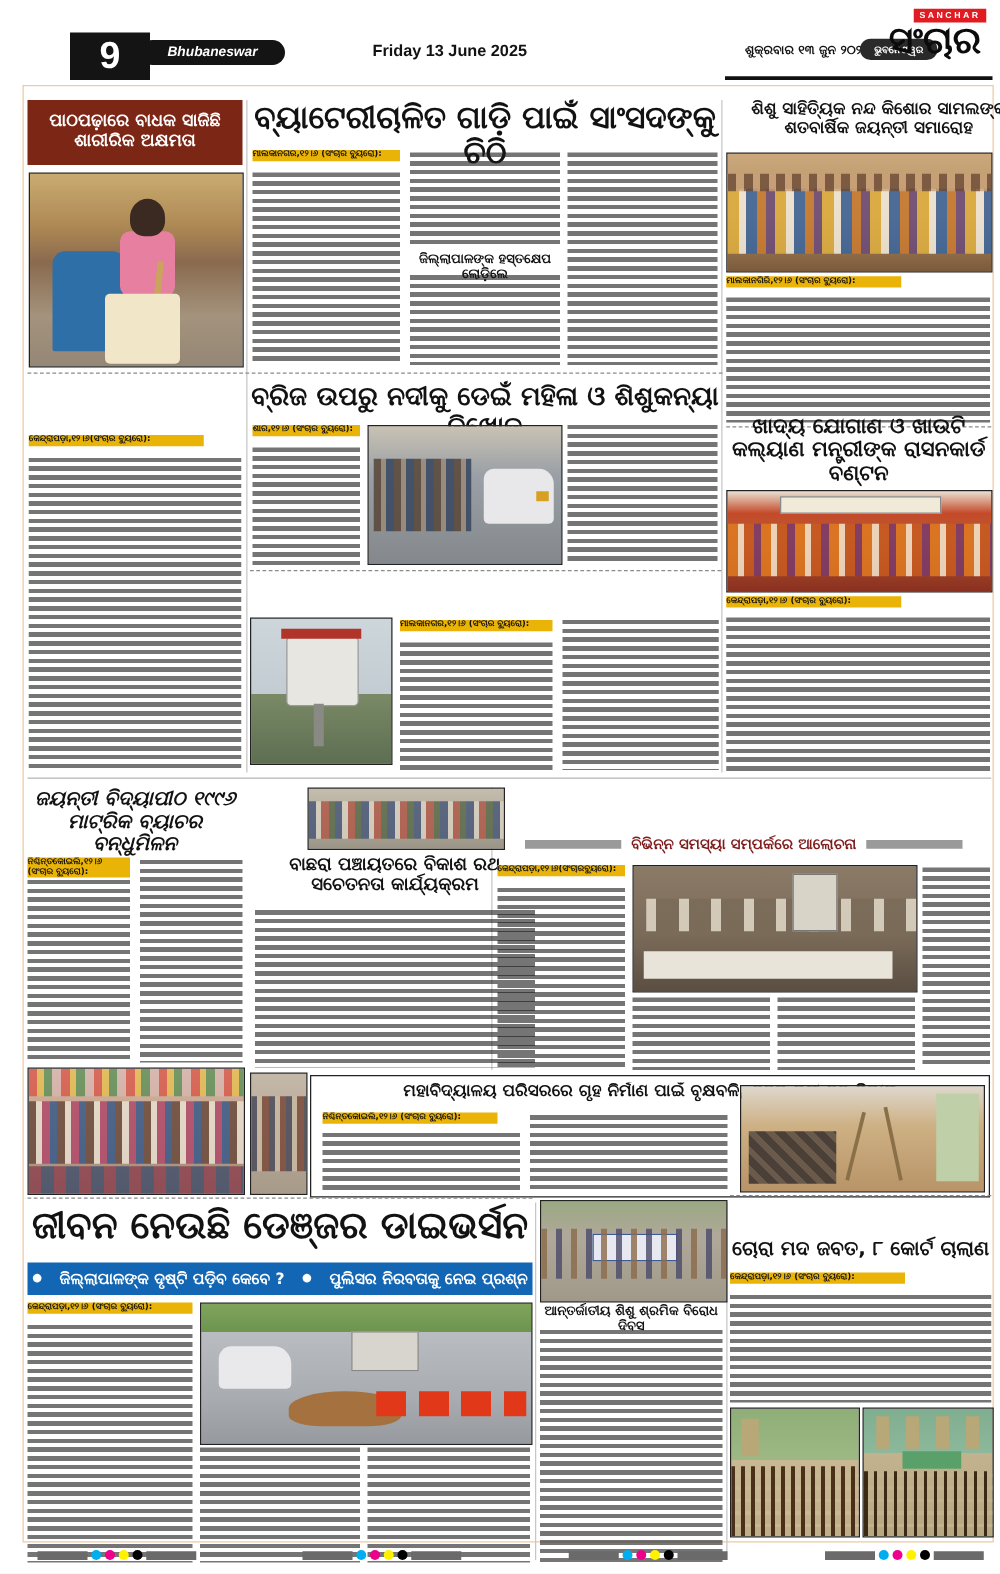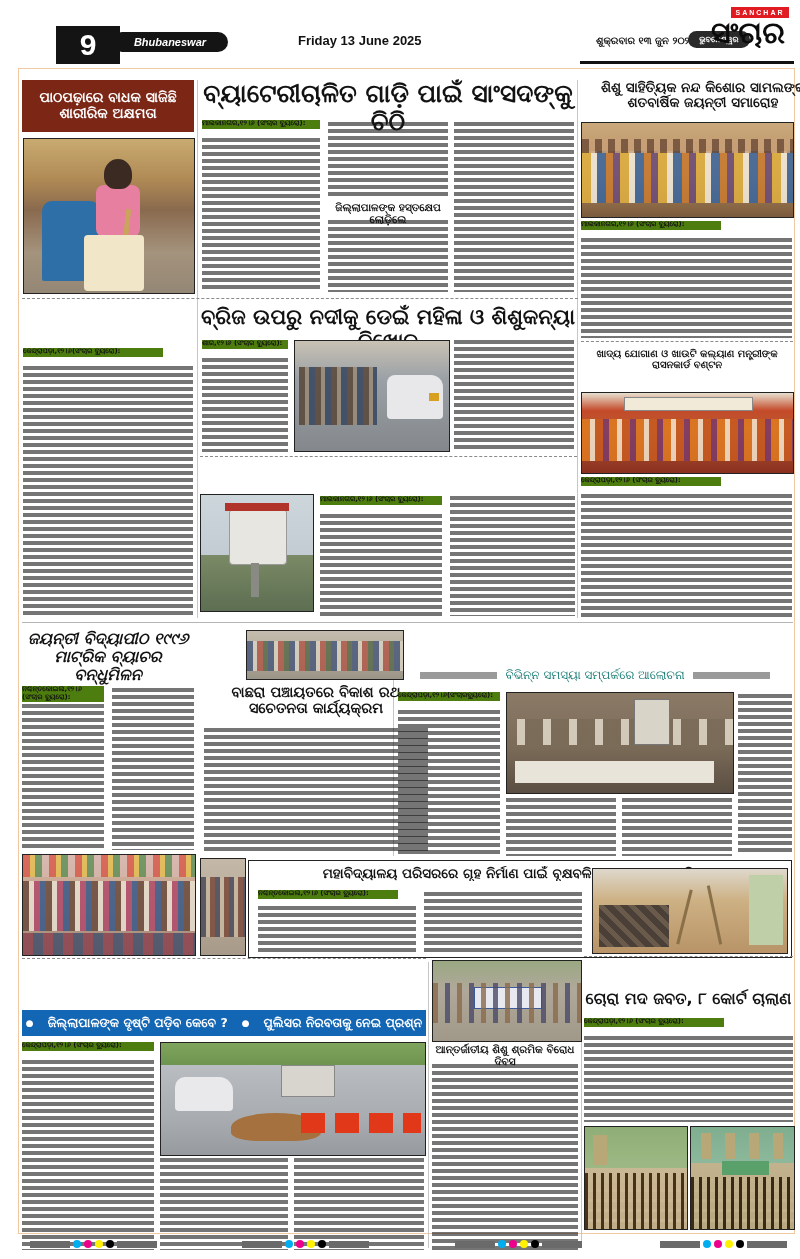--- a/index.html
+++ b/index.html
@@ -1,20 +1,20 @@
 <!DOCTYPE html>
 <html><head>
 <meta charset="utf-8">
 <style>
   html,body{margin:0;padding:0;background:#e9e9e9;font-family:"Liberation Sans","DejaVu Sans",sans-serif;}
   .page{position:relative;width:800px;height:1259px;background:#ffffff;margin:0 auto;overflow:hidden;}
   .abs{position:absolute;}
   .hl{font-family:"DejaVu Sans",sans-serif;font-weight:bold;color:#121212;text-align:center;line-height:1.12;}
   .gt{position:absolute;background:repeating-linear-gradient(to bottom,rgba(25,25,25,.60) 0px,rgba(25,25,25,.60) 3.6px,rgba(0,0,0,0) 3.6px,rgba(0,0,0,0) 7px);}
-  .byline{position:absolute;background:#4d7c0f;font-size:7px;font-weight:bold;color:#111;line-height:1.1;padding-bottom:1px;max-height:18px;overflow:hidden;}
+  .byline{position:absolute;background:#eab308;font-size:7px;font-weight:bold;color:#111;line-height:1.1;padding-bottom:1px;max-height:18px;overflow:hidden;}
   .photo{position:absolute;border:1px solid #222;overflow:hidden;background:#cfcfcf;}
   .dash{position:absolute;border-top:1px dashed #8a8a8a;height:0;}
   .vline{position:absolute;width:1px;background:#c6c6c6;}
   .hline{position:absolute;height:1px;background:#b5b5b5;}
   .pill{border-radius:10px;color:#fff;font-weight:bold;display:flex;align-items:center;justify-content:center;}
   .regmark{position:absolute;display:flex;align-items:center;gap:3px;height:10px;}
   .regbar{width:40px;height:7px;background:#6a6a6a;}
   .dot{width:8px;height:8px;border-radius:50%;}
   .subbar{display:flex;align-items:center;gap:8px;}
   .subbar .bar{flex:1;height:7px;background:#9a9a9a;}
@@ -90,21 +90,21 @@
   <div class="byline odia" style="left:202px;top:340px;width:86px;">ଶାରି,୧୨।୬ (ସଂଚାର ବ୍ୟୁରୋ):</div>
   <div class="gt" style="left:202px;top:358px;width:86px;height:94px;"></div>
   <div class="photo" style="left:294px;top:340px;width:154px;height:110px;background:linear-gradient(180deg,#c9c2b4 0%,#9aa0a6 35%,#84888c 100%);">
     <div style="position:absolute;left:4px;top:26px;width:78px;height:58px;background:repeating-linear-gradient(90deg,#5a4a3c 0 6px,#9a8a78 6px 10px,#3a4a62 10px 16px);opacity:.9;"></div>
     <div style="position:absolute;right:6px;top:34px;width:56px;height:44px;background:#e8e8ea;border-radius:8px 12px 4px 4px;"></div>
     <div style="position:absolute;right:10px;top:52px;width:10px;height:8px;background:#d8a020;"></div>
   </div>
   <div class="gt" style="left:454px;top:340px;width:120px;height:112px;"></div>
   <div class="dash" style="left:200px;top:456px;width:377px;"></div>
 
-  <div class="abs odia hl" style="left:581px;top:348px;width:212px;font-size:10px;">ଖାଦ୍ୟ ଯୋଗାଣ ଓ ଖାଉଟି କଲ୍ୟାଣ ମନ୍ତ୍ରୀଙ୍କ ରାସନକାର୍ଡ ବଣ୍ଟନ</div>
+  <div class="abs odia hl" style="left:581px;top:332px;width:212px;font-size:17px;">ଖାଦ୍ୟ ଯୋଗାଣ ଓ ଖାଉଟି କଲ୍ୟାଣ ମନ୍ତ୍ରୀଙ୍କ ରାସନକାର୍ଡ ବଣ୍ଟନ</div>
   <div class="photo" style="left:581px;top:392px;width:211px;height:80px;background:linear-gradient(180deg,#e8e0d0 0%,#c44a2a 22%,#b85a30 45%,#8a3020 100%);">
     <div style="position:absolute;left:20%;top:4px;width:60%;height:12px;background:#f2ead8;border:1px solid #888;"></div>
     <div style="position:absolute;left:0;top:26px;width:100%;height:42px;background:repeating-linear-gradient(90deg,#e07a20 0 8px,#f5e8d0 8px 13px,#c85a20 13px 21px,#7a3a6a 21px 27px);opacity:.85;"></div>
   </div>
   <div class="byline odia" style="left:581px;top:477px;width:140px;">କେନ୍ଦ୍ରାପଡ଼ା,୧୨।୬ (ସଂଚାର ବ୍ୟୁରୋ):</div>
   <div class="gt" style="left:581px;top:494px;width:211px;height:124px;"></div>
 
   <div class="photo" style="left:200px;top:494px;width:112px;height:116px;background:linear-gradient(180deg,#cdd6db 0%,#c2ccd2 52%,#7a8a66 52%,#5d6e52 100%);">
     <div style="position:absolute;left:28px;top:14px;width:56px;height:54px;background:#e8e6e0;border:1px solid #9a9a9a;border-radius:4px;"></div>
     <div style="position:absolute;left:24px;top:8px;width:64px;height:8px;background:#b0342a;"></div>
@@ -128,21 +128,21 @@
     <div style="position:absolute;left:0;top:10px;width:100%;height:30px;background:repeating-linear-gradient(90deg,#4a5a7a 0 6px,#d8d0c0 6px 10px,#b05a4a 10px 16px,#5a6a4a 16px 21px);opacity:.85;"></div>
   </div>
   <div class="abs odia hl" style="left:204px;top:684px;width:224px;font-size:14.5px;">ବାଛରା ପଞ୍ଚାୟତରେ ବିକାଶ ରଥ ସଚେତନତା କାର୍ଯ୍ୟକ୍ରମ</div>
   <div class="gt" style="left:204px;top:728px;width:224px;height:126px;"></div>
   <div class="photo" style="left:200px;top:858px;width:44px;height:96px;background:linear-gradient(180deg,#c4b8a8 0%,#a89a88 100%);">
     <div style="position:absolute;left:0;top:18px;width:100%;height:60px;background:repeating-linear-gradient(90deg,#4a4a5a 0 5px,#c8b8a0 5px 9px,#7a4a3a 9px 14px);opacity:.85;"></div>
   </div>
 
   <div class="abs subbar" style="left:420px;top:668px;width:350px;">
     <div class="bar"></div>
-    <span class="odia" style="font-size:12px;font-weight:normal;color:#0f766e;white-space:nowrap;">ବିଭିନ୍ନ ସମସ୍ୟା ସମ୍ପର୍କରେ ଆଲୋଚନା</span>
+    <span class="odia" style="font-size:12px;font-weight:bold;color:#7f1d1d;white-space:nowrap;">ବିଭିନ୍ନ ସମସ୍ୟା ସମ୍ପର୍କରେ ଆଲୋଚନା</span>
     <div class="bar"></div>
   </div>
   <div class="byline odia" style="left:398px;top:692px;width:102px;">କେନ୍ଦ୍ରାପଡ଼ା,୧୨।୬(ସଂଚାରବ୍ୟୁରୋ):</div>
   <div class="gt" style="left:398px;top:710px;width:102px;height:146px;"></div>
   <div class="photo" style="left:506px;top:692px;width:226px;height:100px;background:linear-gradient(180deg,#8a7a66 0%,#7a6a58 55%,#5a4e42 100%);">
     <div style="position:absolute;left:8px;bottom:10px;width:88%;height:22px;background:#e8e4da;"></div>
     <div style="position:absolute;left:10px;top:26px;width:100%;height:26px;background:repeating-linear-gradient(90deg,#e8e0d0 0 8px,#7a6a58 8px 26px);opacity:.8;"></div>
     <div style="position:absolute;left:56%;top:6px;width:34px;height:44px;background:#d8d4c8;border:1px solid #777;"></div>
   </div>
   <div class="gt" style="left:738px;top:694px;width:54px;height:160px;"></div>
@@ -155,20 +155,21 @@
   <div class="gt" style="left:258px;top:906px;width:158px;height:46px;"></div>
   <div class="gt" style="left:424px;top:892px;width:158px;height:60px;"></div>
   <div class="photo" style="left:592px;top:868px;width:194px;height:84px;background:linear-gradient(180deg,#ded8cc 0%,#cdb083 38%,#b89468 100%);">
     <div style="position:absolute;left:6px;bottom:6px;width:70px;height:42px;background:repeating-linear-gradient(45deg,#4a4038 0 6px,#6a5a4c 6px 11px);"></div>
     <div style="position:absolute;right:4px;top:6px;width:34px;height:70px;background:#bfd0a8;"></div>
     <div style="position:absolute;left:90px;top:20px;width:3px;height:56px;background:#8a7048;transform:rotate(14deg);"></div>
     <div style="position:absolute;left:120px;top:16px;width:3px;height:60px;background:#8a7048;transform:rotate(-12deg);"></div>
   </div>
 
   <div class="dash" style="left:22px;top:958px;width:404px;"></div>
+  <div class="abs odia hl" style="left:22px;top:964px;width:404px;font-size:30px;">ଜୀବନ ନେଉଛି ଡେଞ୍ଜର ଡାଇଭର୍ସନ</div>
   <div class="abs bluebar odia" style="left:22px;top:1010px;width:404px;height:26px;background:#1266b4;font-size:12.5px;">
     <span style="font-size:9px;">●</span>
     <span>ଜିଲ୍ଲାପାଳଙ୍କ ଦୃଷ୍ଟି ପଡ଼ିବ କେବେ ?</span>
     <span style="font-size:9px;">●</span>
     <span>ପୁଲିସର ନିରବତାକୁ ନେଇ ପ୍ରଶ୍ନ</span>
   </div>
   <div class="byline odia" style="left:22px;top:1042px;width:132px;">କେନ୍ଦ୍ରାପଡ଼ା,୧୨।୬ (ସଂଚାର ବ୍ୟୁରୋ):</div>
   <div class="gt" style="left:22px;top:1060px;width:132px;height:190px;"></div>
   <div class="photo" style="left:160px;top:1042px;width:264px;height:112px;background:linear-gradient(180deg,#7fa45c 0%,#6d9450 20%,#b9bdc1 20%,#a8acb0 68%,#96999d 100%);">
     <div style="position:absolute;left:14px;top:34px;width:58px;height:34px;background:#e9e9ec;border-radius:10px 14px 4px 4px;"></div>

